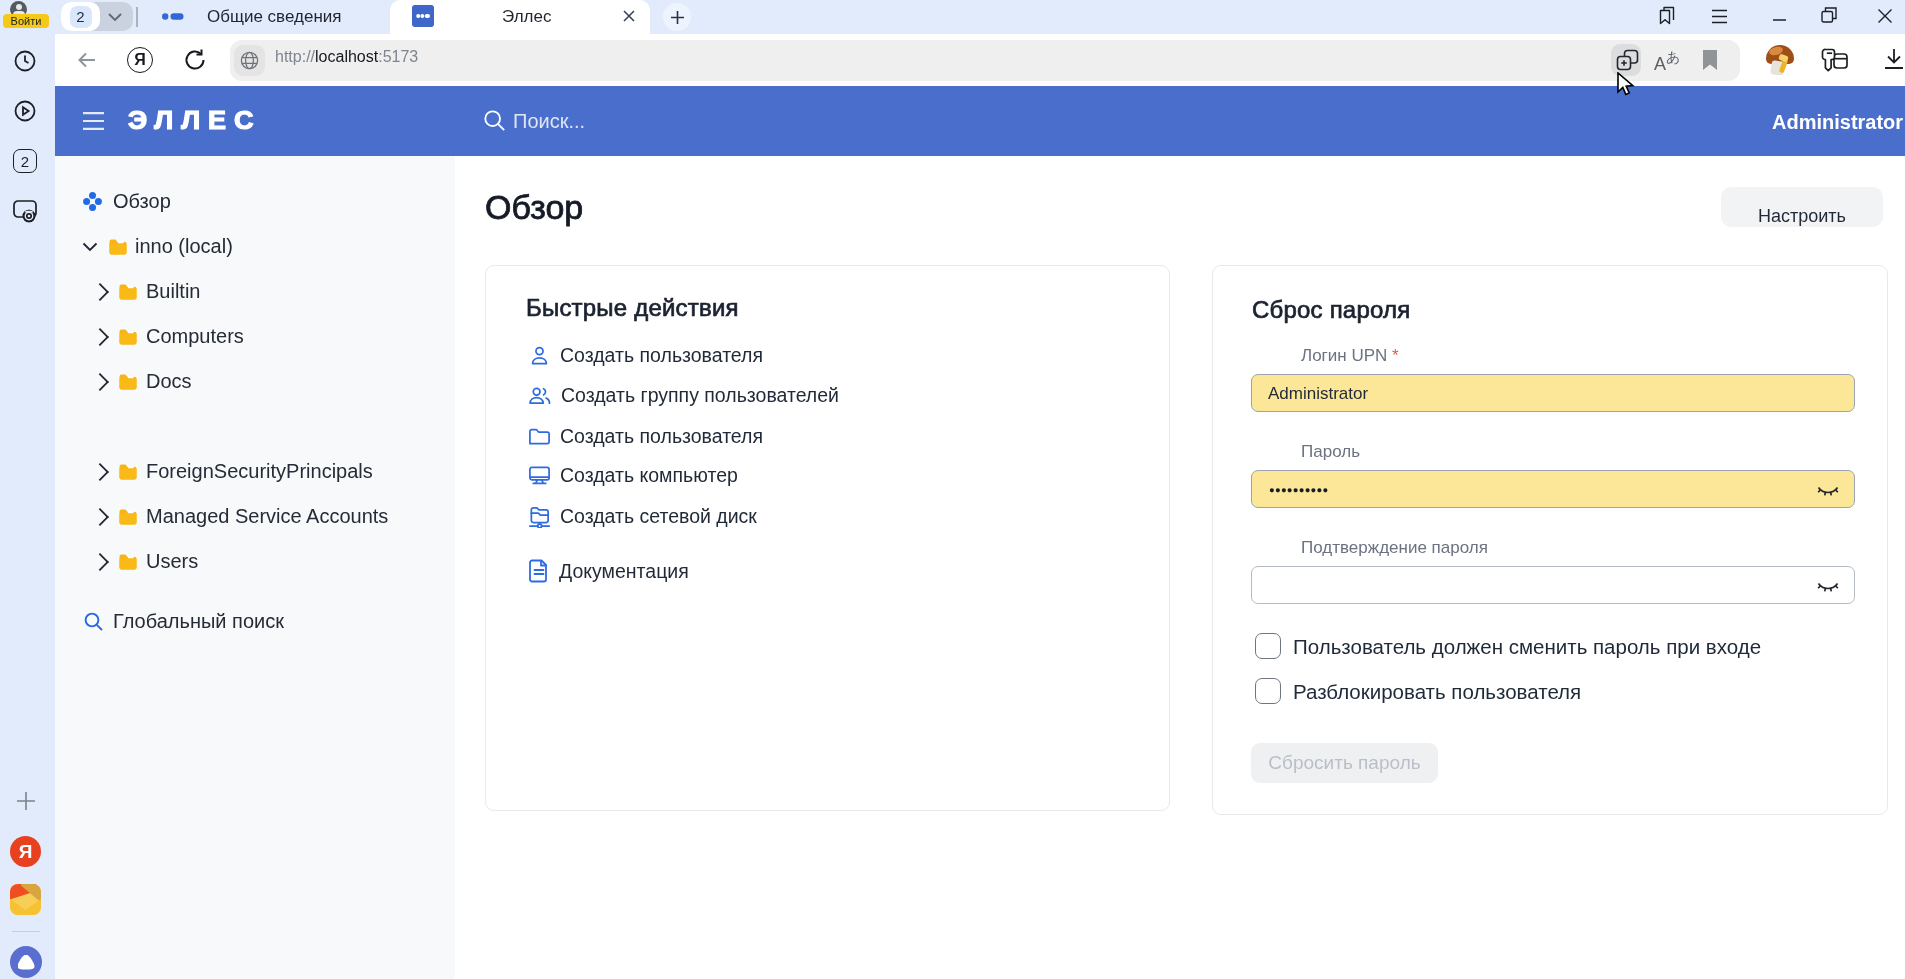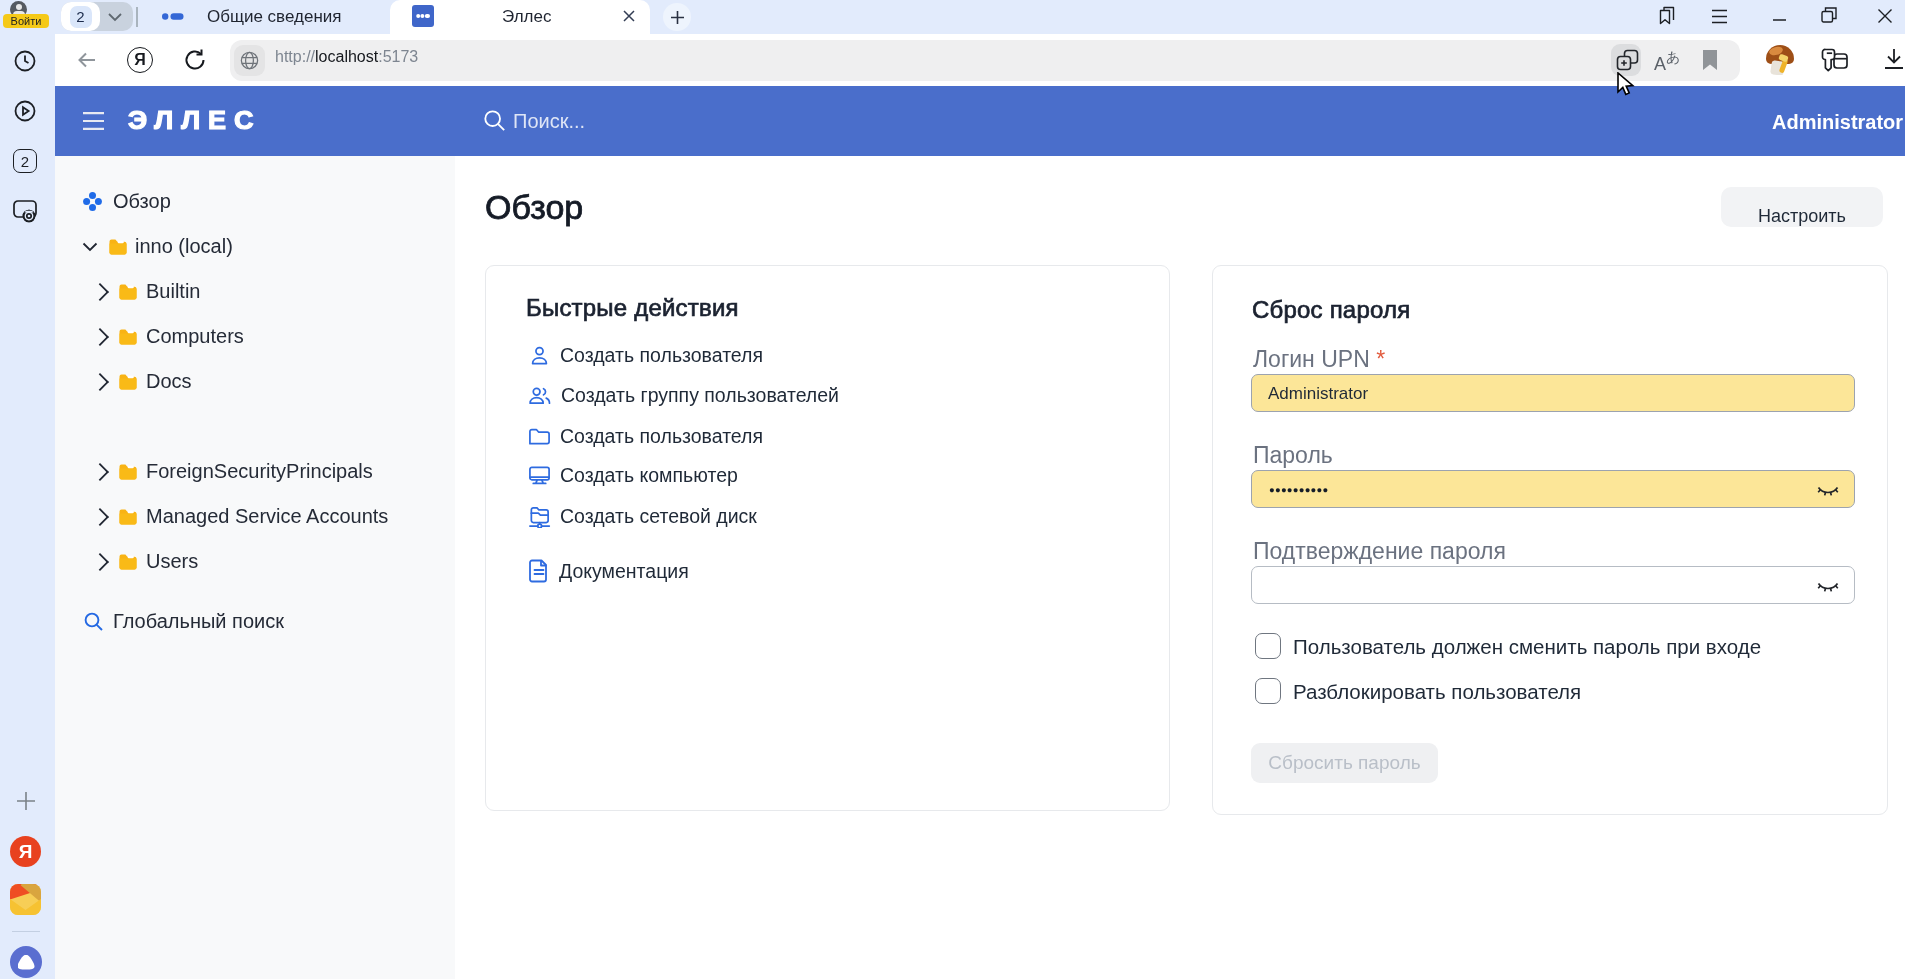--- a/index.html
+++ b/index.html
@@ -17,21 +17,21 @@
   #appheader { left:0; top:0; width:1850px; height:70px; background:#4a6ecb; }
   #appsidebar { left:0; top:70px; width:400px; height:823px; background:#f8f9fa; }
   .treerow { position:absolute; left:0; width:400px; height:45px; display:flex; align-items:center; color:#252b37; font-size:20px; }
   .treerow.child { padding-left:38px; }
   .treerow.child::before { content:""; width:12px; height:12px; border-right:2px solid #202632; border-top:2px solid #202632; transform:rotate(45deg) scale(0.9); margin-right:12px; }
   .treerow.child span { margin-left:9px; }
   .treerow.child .fld, .fldicon { width:18px; height:16px; flex:0 0 18px; }
   .card { position:absolute; background:#fff; border:1px solid #e7e9ec; border-radius:9px; }
   .cardtitle { font-size:24px; font-weight:400; color:#1b2230; -webkit-text-stroke:0.7px #1b2230; letter-spacing:0.2px; }
   .qa { position:absolute; display:flex; align-items:center; gap:9px; color:#1f2937; font-size:19.5px; }
-  .lbl { position:absolute; color:#6b7280; font-size:23px; }
+  .lbl { position:absolute; color:#6b7280; font-size:17px;margin-left:48px; }
   .inp { position:absolute; width:604px; height:38px; border:1px solid #9ca3af; border-radius:7px; background:#fff; }
   .inp.yellow { background:#fce698; }
   .cb { position:absolute; width:26px; height:26px; border:1.5px solid #6f7680; border-radius:7px; background:#fff; }
   .cblabel { position:absolute; color:#1f2937; font-size:20.5px; }
   .eye { position:absolute; right:13px; top:8px; }
 </style>
 </head>
 <body>
 
 <div class="abs" id="bsidebar">

